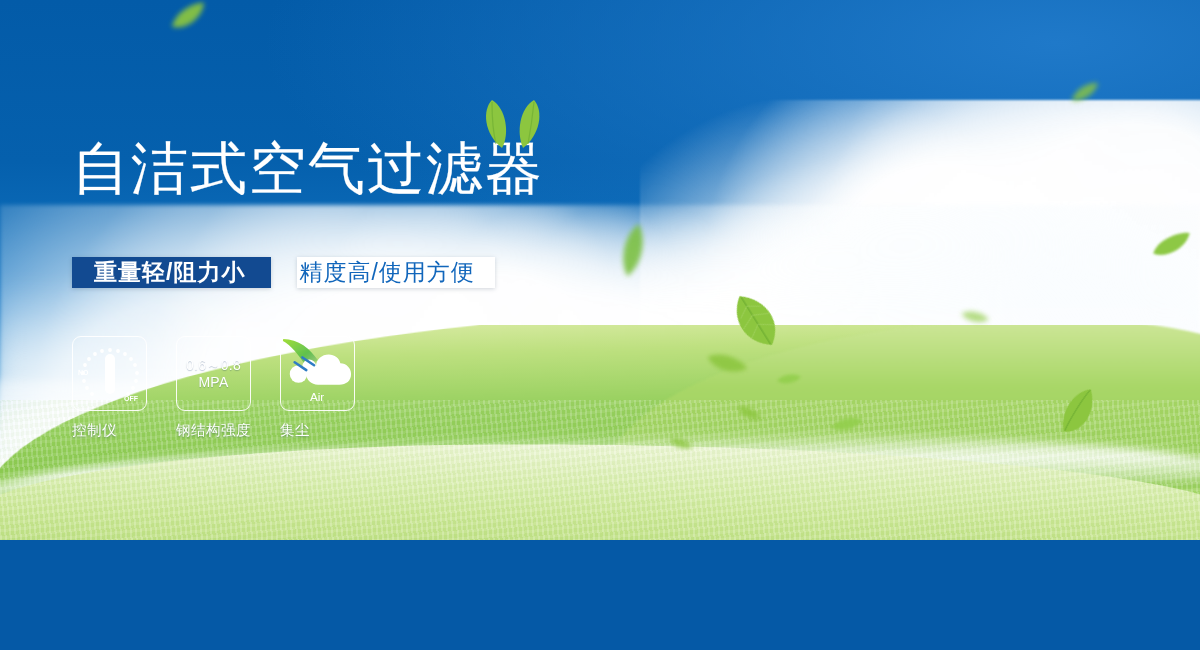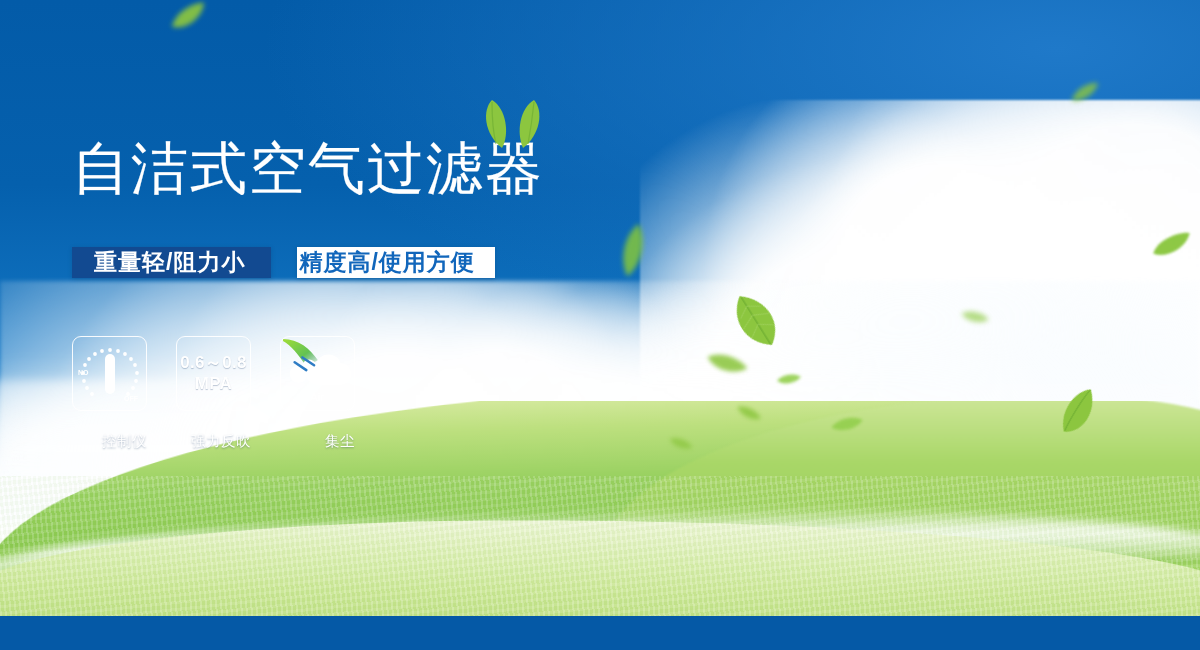--- a/index.html
+++ b/index.html
@@ -4,21 +4,21 @@
 <style>
   * { margin:0; padding:0; box-sizing:border-box; }
   html,body { width:1200px; height:650px; overflow:hidden; }
   body {
     font-family:"Liberation Sans","DejaVu Sans",sans-serif;
     background:#0559a6;
   }
 
   #banner {
     position:relative;
-    width:1200px; height:616px;
+    width:1200px; height:540px;
     overflow:hidden;
     background:
       radial-gradient(120% 90% at 88% 8%, #1f79c9 0%, rgba(31,121,201,0) 55%),
       linear-gradient(180deg, #035ba8 0%, #0560ad 30%, #1276c4 58%, #56a4d8 74%, #9fd0e8 84%, #cfe6ee 92%, #eaf3ec 100%);
   }
 
   
   .cloudlayer { position:absolute; pointer-events:none; }
 
   
@@ -131,69 +131,69 @@
     -webkit-text-stroke:.4px rgba(255,255,255,.5);
   }
 
   
   #sprout { position:absolute; left:404px; top:-42px; width:72px; height:52px; }
 
   
   #subtitle-bar {
     position:absolute; left:72px; top:236px;
     height:52px;
-    display:flex; align-items:center;
+    display:flex; align-items:flex-end;
     filter:drop-shadow(0 1px 2px rgba(0,20,50,.18));
     border-radius:26px;
   }
   #sub-left {
     background:#124a91;
     color:#ffffff;
     display:flex; align-items:center;
     padding:0 26px 0 22px;
     font-size:23px; font-weight:700; letter-spacing:1px;
     white-space:nowrap;
   }
   #sub-divider {
     width:26px;
     background:linear-gradient(100deg,#124a91 0%,#124a91 46%,#ffffff 48%,#ffffff 100%);
   }
   #sub-right {
     background:#ffffff;
     color:#1166bb;
     display:flex; align-items:center;
     padding:0 20px 0 2px;
-    font-size:23px; font-weight:700; letter-spacing:1px;
+    font-size:23px; font-weight:400; letter-spacing:1px;
     white-space:nowrap;
   }
 
   
   #features {
     position:absolute; left:72px; top:336px;
     display:flex; gap:29px;
   }
   .feature { width:75px; }
   .feature-box {
     width:75px; height:75px;
     border:1.3px solid rgba(255,255,255,.93);
     border-radius:9px;
     display:flex; flex-direction:column;
     align-items:center; justify-content:center;
     color:#ffffff;
     position:relative;
     overflow:hidden;
   }
   .feature-box .txt {
-    font-size:17px; line-height:1.18; text-align:center;
-    letter-spacing:.3px; font-weight:700;
+    font-size:14px; line-height:1.18; text-align:center;
+    letter-spacing:.3px; font-weight:400;
     text-shadow:0 1px 1px rgba(0,40,90,.25);
   }
   .feature-label {
-    margin-top:21px;
-    font-size:14.5px; color:#ffffff; text-align:right;
+    margin-top:10px;
+    font-size:14.5px; color:#ffffff; text-align:left;
     letter-spacing:.5px; white-space:nowrap;
     text-shadow:0 1px 2px rgba(0,40,90,.35);
   }
   .feature-box svg { display:block; }
 </style>
 </head>
 <body>
 
 <div id="banner">
 
@@ -323,21 +323,21 @@
         </svg>
       </div>
       <div class="feature-label">控制仪</div>
     </div>
 
     <div class="feature">
       <div class="feature-box">
         <div class="txt">0.6～0.8</div>
         <div class="txt">MPA</div>
       </div>
-      <div class="feature-label">强力反吹</div>
+      <div class="feature-label">钢结构强度</div>
     </div>
 
 
 
     <div class="feature">
       <div class="feature-box">
         <svg width="75" height="75" viewBox="0 0 75 75">
           <defs>
             <linearGradient id="streak" x1="0" y1="0" x2="1" y2="1">
               <stop offset="0%" stop-color="#9cdc2e"></stop>

